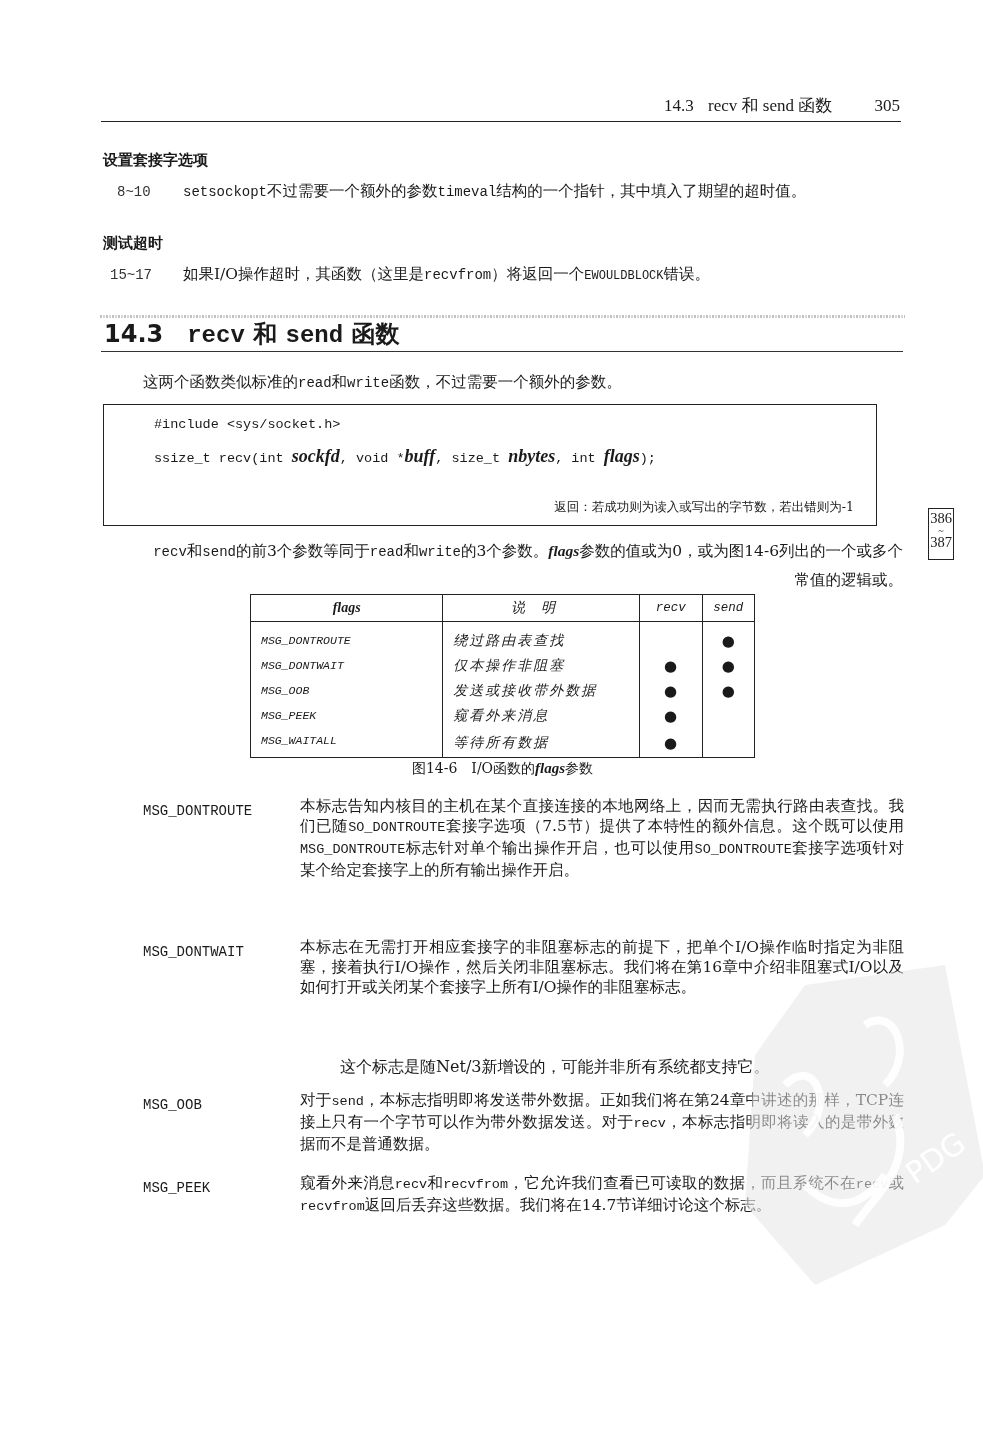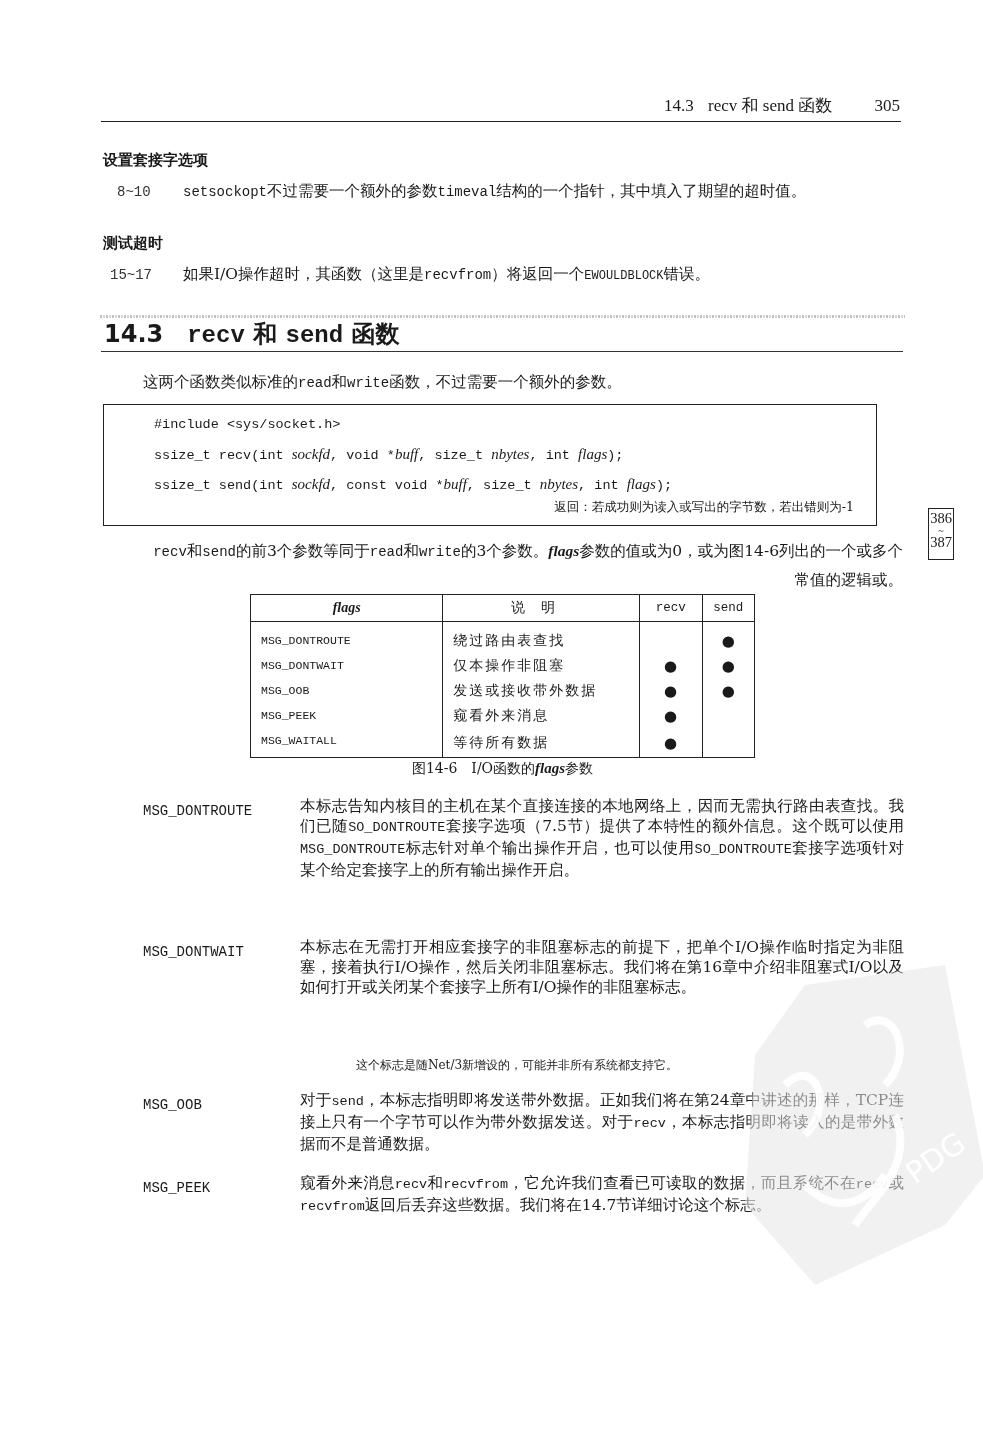--- a/index.html
+++ b/index.html
@@ -36,52 +36,52 @@
   }
   #section-heading .num { font-family: "DejaVu Sans", sans-serif; }
   #section-heading .code { font-family: "Liberation Mono", monospace; margin-left: 24px; }
   #section-rule { left: 101px; top: 351px; width: 802px; border-top: 1.5px solid #333; }
 
   #proto-box {
     left: 103px; top: 404px; width: 774px; height: 122px;
     border: 1.5px solid #222; box-sizing: border-box;
   }
   .proto-line { position: absolute; left: 50px; font-size: 13.5px; white-space: nowrap; }
-  .proto-line i { font-family: "Liberation Serif", serif; font-style: italic; font-weight: normal; font-size: 15px; }
+  .proto-line i { font-family: "Liberation Serif", serif; font-style: italic; font-weight: bold; font-size: 18px; }
   #proto-return { position: absolute; right: 22px; top: 94px; font-size: 12.5px; }
 
   #margin-note {
     left: 928px; top: 508px; width: 26px; height: 52px;
     border: 1px solid #222; box-sizing: border-box; text-align: center;
     font-family: "Liberation Serif", serif; font-size: 14.5px; line-height: 15px; padding-top: 2px;
   }
 
   
   #flags-table {
     left: 250px; top: 594px; width: 505px; border-collapse: collapse;
     border: 1.5px solid #222;
   }
-  #flags-table th, #flags-table td { border-left: 1px solid #222; border-right: 1px solid #222; padding: 0 10px; height: 25px; }
+  #flags-table th, #flags-table td { border-left: 1px solid #222; border-right: 1px solid #222; padding: 0 10px; height: 25px; font-style: italic; }
   #flags-table th { font-weight: normal; border-bottom: 1.5px solid #222; height: 26px; }
   #flags-table td.flag { font-family: "Liberation Mono", monospace; font-size: 11.5px; }
   #flags-table td.desc { font-size: 14px; letter-spacing: 2px; }
   #flags-table td.dot { text-align: center; font-size: 15px; }
   #flags-table th.c1 { font-family: "Liberation Serif", serif; font-style: italic; font-weight: bold; font-size: 14px; }
   #flags-table th.c2 { font-size: 14px; letter-spacing: 16px; }
   #flags-table th.c3, #flags-table th.c4 { font-family: "Liberation Mono", monospace; font-size: 12.5px; }
   #flags-table tr:nth-child(1) td { padding-top: 6px; }
 
   #figure-caption { left: 250px; top: 760px; width: 505px; text-align: center; font-size: 14px; }
   #figure-caption i { font-family: "Liberation Serif", serif; font-style: italic; font-weight: bold; font-size: 15px; }
 
   .def-term { position: absolute; left: 143px; font-family: "Liberation Mono", monospace; font-size: 14px; }
   .def-body { position: absolute; left: 300px; width: 604px; font-size: 15.5px; line-height: 20px; text-align: justify; }
   .def-body .m { font-family: "Liberation Mono", monospace; font-size: 13.5px; }
 
-  #note-text { left: 356px; top: 1057px; font-size: 12px; }
+  #note-text { left: 340px; top: 1057px; font-size: 16px; }
 
   
   #watermark { left: 745px; top: 965px; width: 240px; height: 340px; pointer-events: none; }
 </style>
 </head>
 <body>
 
 <div id="running-header" class="abs serif">
   <span class="sec">14.3</span>
   <span>recv 和 send 函数</span>
@@ -110,21 +110,20 @@
 </div>
 <div id="section-rule" class="abs"></div>
 
 <div class="abs body" style="left:143px; top:368px;">
   <span>这两个函数类似标准的</span><span class="mono" style="font-size:14px">read</span><span>和</span><span class="mono" style="font-size:14px">write</span><span>函数，不过需要一个额外的参数。</span>
 </div>
 
 <div id="proto-box" class="abs">
   <div class="proto-line mono" style="top:12px;">#include &lt;sys/socket.h&gt;</div>
   <div class="proto-line mono" style="top:41px;"><span>ssize_t recv(int </span><i>sockfd</i><span>, void *</span><i>buff</i><span>, size_t </span><i>nbytes</i><span>, int </span><i>flags</i><span>);</span></div>
-  <div class="proto-line mono" style="top:71px;"><span>ssize_t send(int </span><i>sockfd</i><span>, const void *</span><i>buff</i><span>, size_t </span><i>nbytes</i><span>, int </span><i>flags</i><span>);</span></div>
   <div id="proto-return">返回：若成功则为读入或写出的字节数，若出错则为-1</div>
 </div>
 
 <div id="margin-note" class="abs">
   <div>386</div>
   <div style="font-size:10px; line-height:9px;">~</div>
   <div>387</div>
 </div>
 
 <div class="abs body" style="left:103px; top:537px; width:800px; text-indent:40px;text-align:right;">

